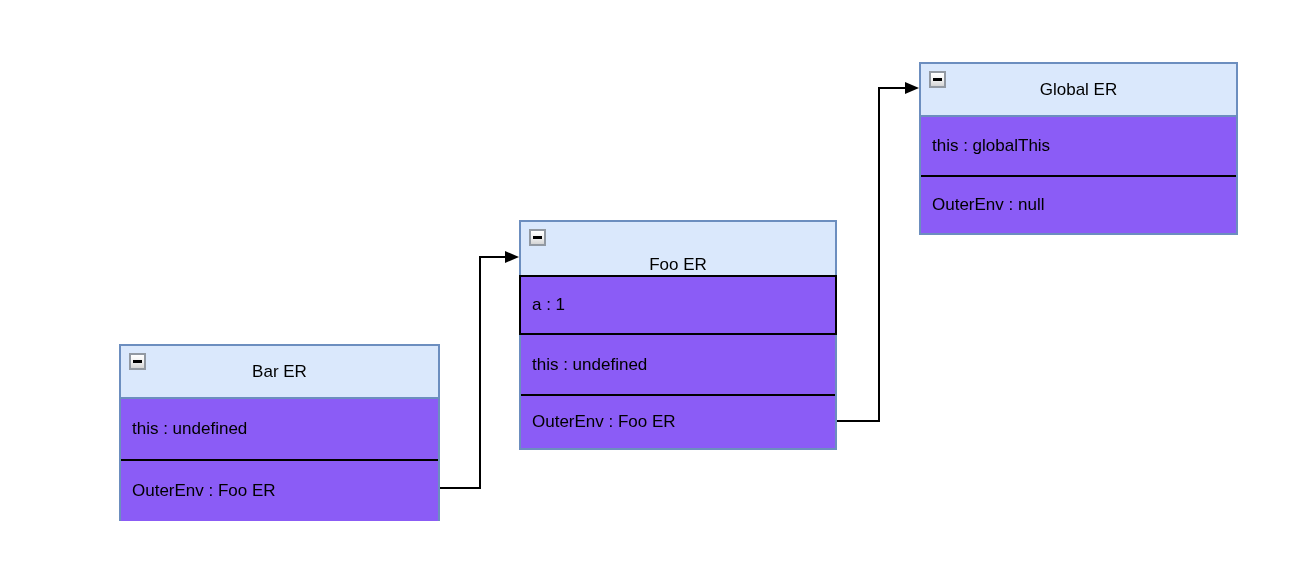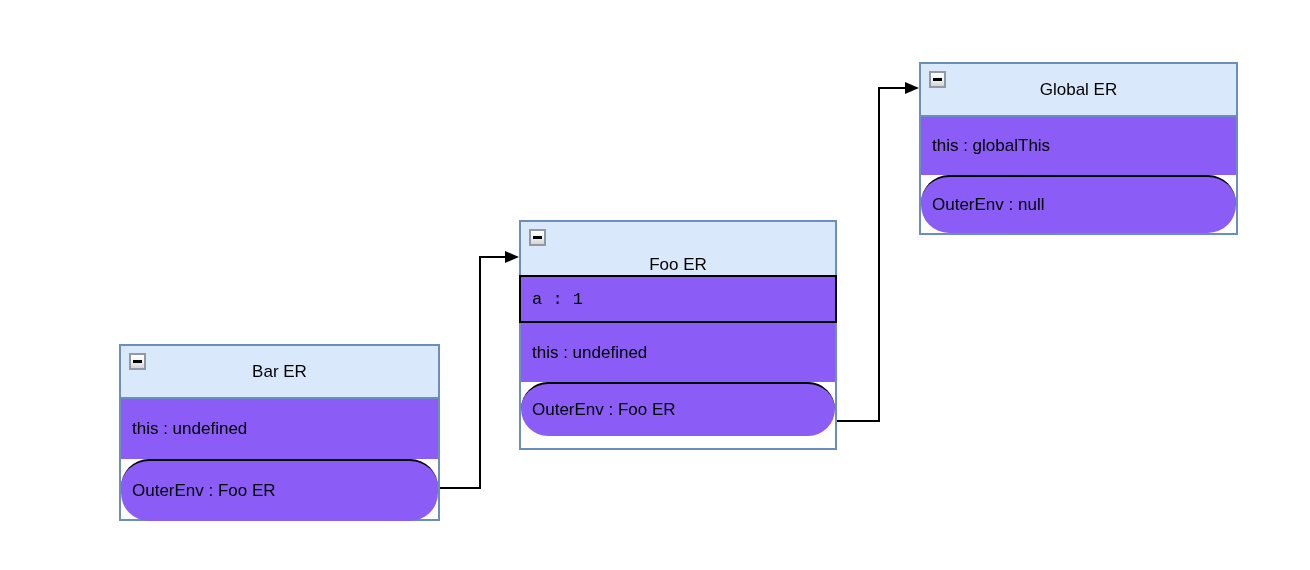--- a/index.html
+++ b/index.html
@@ -68,36 +68,36 @@
     height: 3px;
     background: #000000;
   }
 
   .er-row {
     display: flex;
     align-items: center;
     padding-left: 11px;
     background: #8b5cf6;
   }
-  .er-row.divider-top { border-top: 2px solid #000000; border-radius: 28px; }
+  .er-row.divider-top { border-top: 2px solid #000000; }
   .er-row.black-outline {
     border: 2px solid #000000;
     margin: 0 -2px;
   }
 
   
   #box-bar { left: 119px; top: 344px; width: 321px; height: 177px; }
   #box-bar .er-header { height: 53px; }
   #box-bar .row-0 { height: 60px; }
   #box-bar .row-1 { height: 62px; }
 
   
   #box-foo { left: 519px; top: 220px; width: 318px; height: 230px; }
   #box-foo .er-header { height: 53px; }
-  #box-foo .row-0 { height: 48px; font-family: Liberation Mono, monospace; }
+  #box-foo .row-0 { height: 60px; }
   #box-foo .row-1 { height: 59px; }
   #box-foo .row-2 { height: 54px; }
 
   
   #box-global { left: 919px; top: 62px; width: 319px; height: 173px; }
   #box-global .er-header { height: 53px; }
   #box-global .row-0 { height: 58px; }
   #box-global .row-1 { height: 58px; }
 </style>
 </head>

